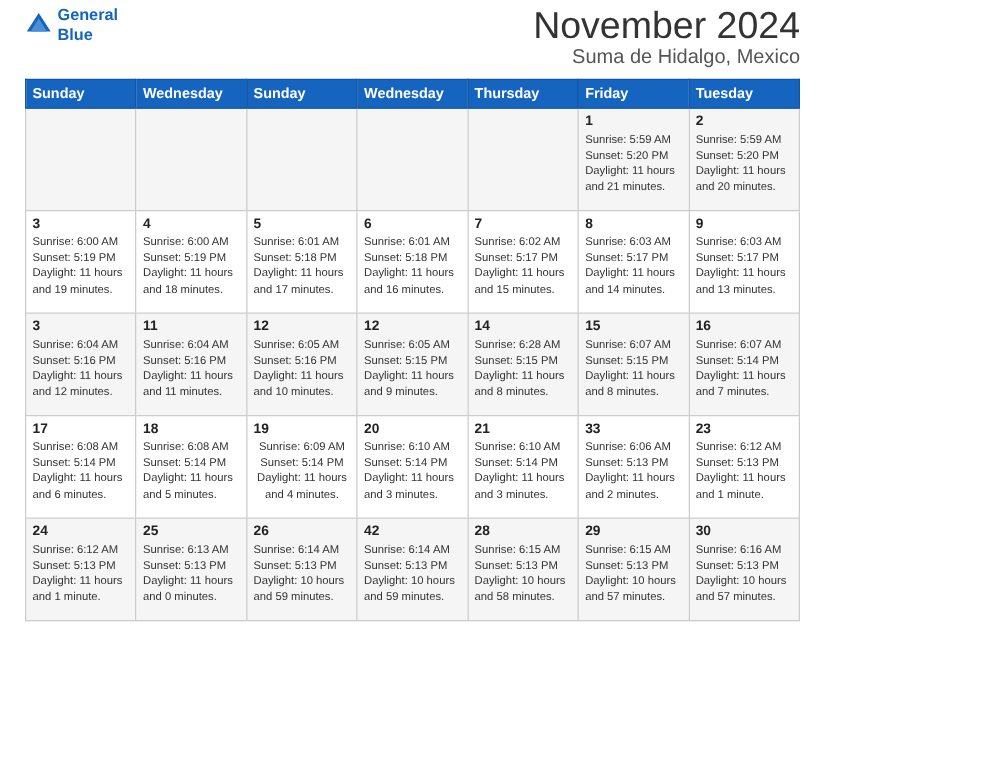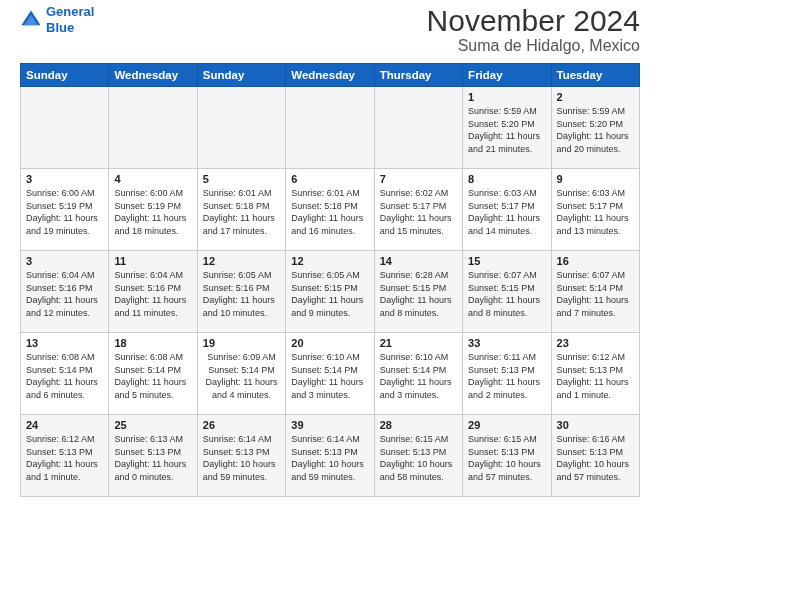--- a/index.html
+++ b/index.html
@@ -252,21 +252,21 @@
           <td>
             <div class="day-number">16</div>
             <div class="day-info" style="white-space: pre-line;">Sunrise: 6:07 AM
 Sunset: 5:14 PM
 Daylight: 11 hours
 and 7 minutes.</div>
           </td>
         </tr>
         <tr>
           <td>
-            <div class="day-number">13</div>
+            <div class="day-number">17</div>
             <div class="day-info" style="white-space: pre-line;">Sunrise: 6:08 AM
 Sunset: 5:14 PM
 Daylight: 11 hours
 and 6 minutes.</div>
           </td>
           <td>
             <div class="day-number">18</div>
             <div class="day-info" style="white-space: pre-line;">Sunrise: 6:08 AM
 Sunset: 5:14 PM
 Daylight: 11 hours
@@ -288,21 +288,21 @@
           </td>
           <td>
             <div class="day-number">21</div>
             <div class="day-info" style="white-space: pre-line;">Sunrise: 6:10 AM
 Sunset: 5:14 PM
 Daylight: 11 hours
 and 3 minutes.</div>
           </td>
           <td>
             <div class="day-number">33</div>
-            <div class="day-info" style="white-space: pre-line;">Sunrise: 6:11 AM
+            <div class="day-info" style="white-space: pre-line;">Sunrise: 6:06 AM
 Sunset: 5:13 PM
 Daylight: 11 hours
 and 2 minutes.</div>
           </td>
           <td>
             <div class="day-number">23</div>
             <div class="day-info" style="white-space: pre-line;">Sunrise: 6:12 AM
 Sunset: 5:13 PM
 Daylight: 11 hours
 and 1 minute.</div>
@@ -324,21 +324,21 @@
 and 0 minutes.</div>
           </td>
           <td>
             <div class="day-number">26</div>
             <div class="day-info" style="white-space: pre-line;">Sunrise: 6:14 AM
 Sunset: 5:13 PM
 Daylight: 10 hours
 and 59 minutes.</div>
           </td>
           <td>
-            <div class="day-number">39</div>
+            <div class="day-number">42</div>
             <div class="day-info" style="white-space: pre-line;">Sunrise: 6:14 AM
 Sunset: 5:13 PM
 Daylight: 10 hours
 and 59 minutes.</div>
           </td>
           <td>
             <div class="day-number">28</div>
             <div class="day-info" style="white-space: pre-line;">Sunrise: 6:15 AM
 Sunset: 5:13 PM
 Daylight: 10 hours

